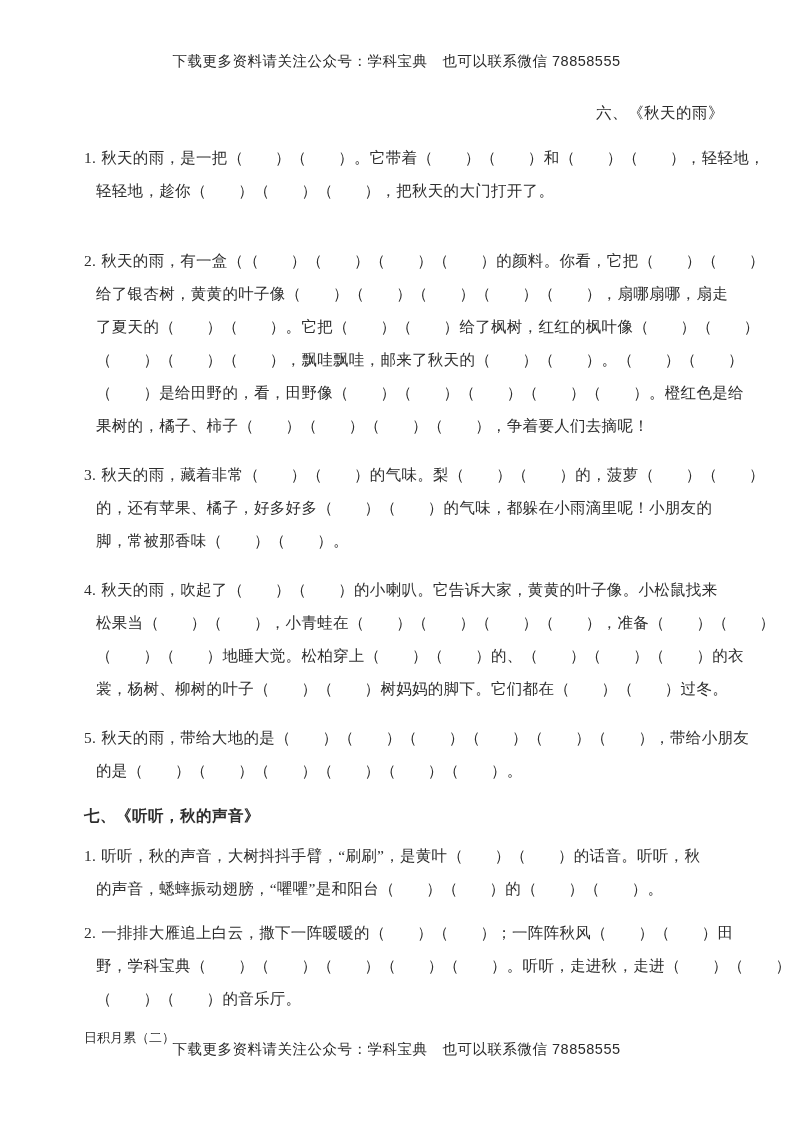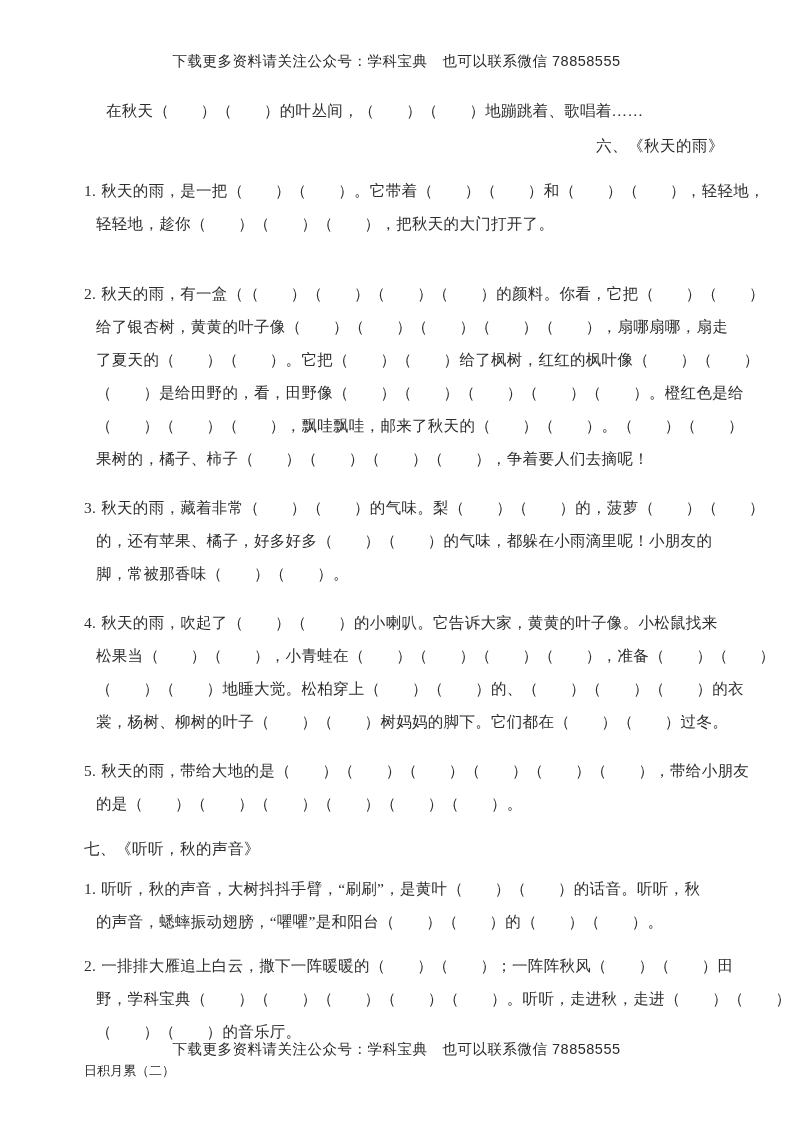--- a/index.html
+++ b/index.html
@@ -26,55 +26,54 @@
   .line {
     display:block;
     line-height:33px;
     font-size:15.5px;
     white-space:nowrap;
     letter-spacing:0.3px;
   }
   .intro { padding-left:22px; }
   .sec-title { line-height:33px; font-size:15.5px; letter-spacing:0.5px; }
   .t6 { margin-top:2px;text-align:right; }
-  .t7 { margin-top:12px; }
+  .t7 { margin-top:12px;font-weight:bold; }
   .item { }
   .item .num { display:inline; margin-right:5px; }
   .cont { padding-left:12px; }
   .it1 { margin-top:12px; }
   .it2 { margin-top:37px; }
   .it3, .it4, .it5 { margin-top:16px; }
   .it71 { margin-top:7px; }
   .it72 { margin-top:11px; }
   .accum { margin-top:6px; line-height:33px; font-size:13px; }
 </style>
 </head>
 <body>
 
 <div class="page">
 
   <div class="note header-note">下载更多资料请关注公众号：学科宝典　也可以联系微信 78858555</div>
 
   <div class="content">
 
-    <div class="line intro">在秋天（　　）（　　）的叶丛间，（　　）（　　）地蹦跳着、歌唱着……</div>
 
     <div class="sec-title t6">六、《秋天的雨》</div>
 
     <div class="item it1">
       <div class="line"><span class="num">1.</span><span>秋天的雨，是一把（　　）（　　）。它带着（　　）（　　）和（　　）（　　），轻轻地，</span></div>
       <div class="line cont">轻轻地，趁你（　　）（　　）（　　），把秋天的大门打开了。</div>
     </div>
 
     <div class="item it2">
       <div class="line"><span class="num">2.</span><span>秋天的雨，有一盒（（　　）（　　）（　　）（　　）的颜料。你看，它把（　　）（　　）</span></div>
       <div class="line cont">给了银杏树，黄黄的叶子像（　　）（　　）（　　）（　　）（　　），扇哪扇哪，扇走</div>
       <div class="line cont">了夏天的（　　）（　　）。它把（　　）（　　）给了枫树，红红的枫叶像（　　）（　　）</div>
+      <div class="line cont">（　　）（　　）（　　），飘哇飘哇，邮来了秋天的（　　）（　　）。（　　）（　　）</div>
       <div class="line cont">（　　）是给田野的，看，田野像（　　）（　　）（　　）（　　）（　　）。橙红色是给</div>
-      <div class="line cont">（　　）（　　）（　　），飘哇飘哇，邮来了秋天的（　　）（　　）。（　　）（　　）</div>
       <div class="line cont">果树的，橘子、柿子（　　）（　　）（　　）（　　），争着要人们去摘呢！</div>
     </div>
 
     <div class="item it3">
       <div class="line"><span class="num">3.</span><span>秋天的雨，藏着非常（　　）（　　）的气味。梨（　　）（　　）的，菠萝（　　）（　　）</span></div>
       <div class="line cont">的，还有苹果、橘子，好多好多（　　）（　　）的气味，都躲在小雨滴里呢！小朋友的</div>
       <div class="line cont">脚，常被那香味（　　）（　　）。</div>
     </div>
 
     <div class="item it4">

